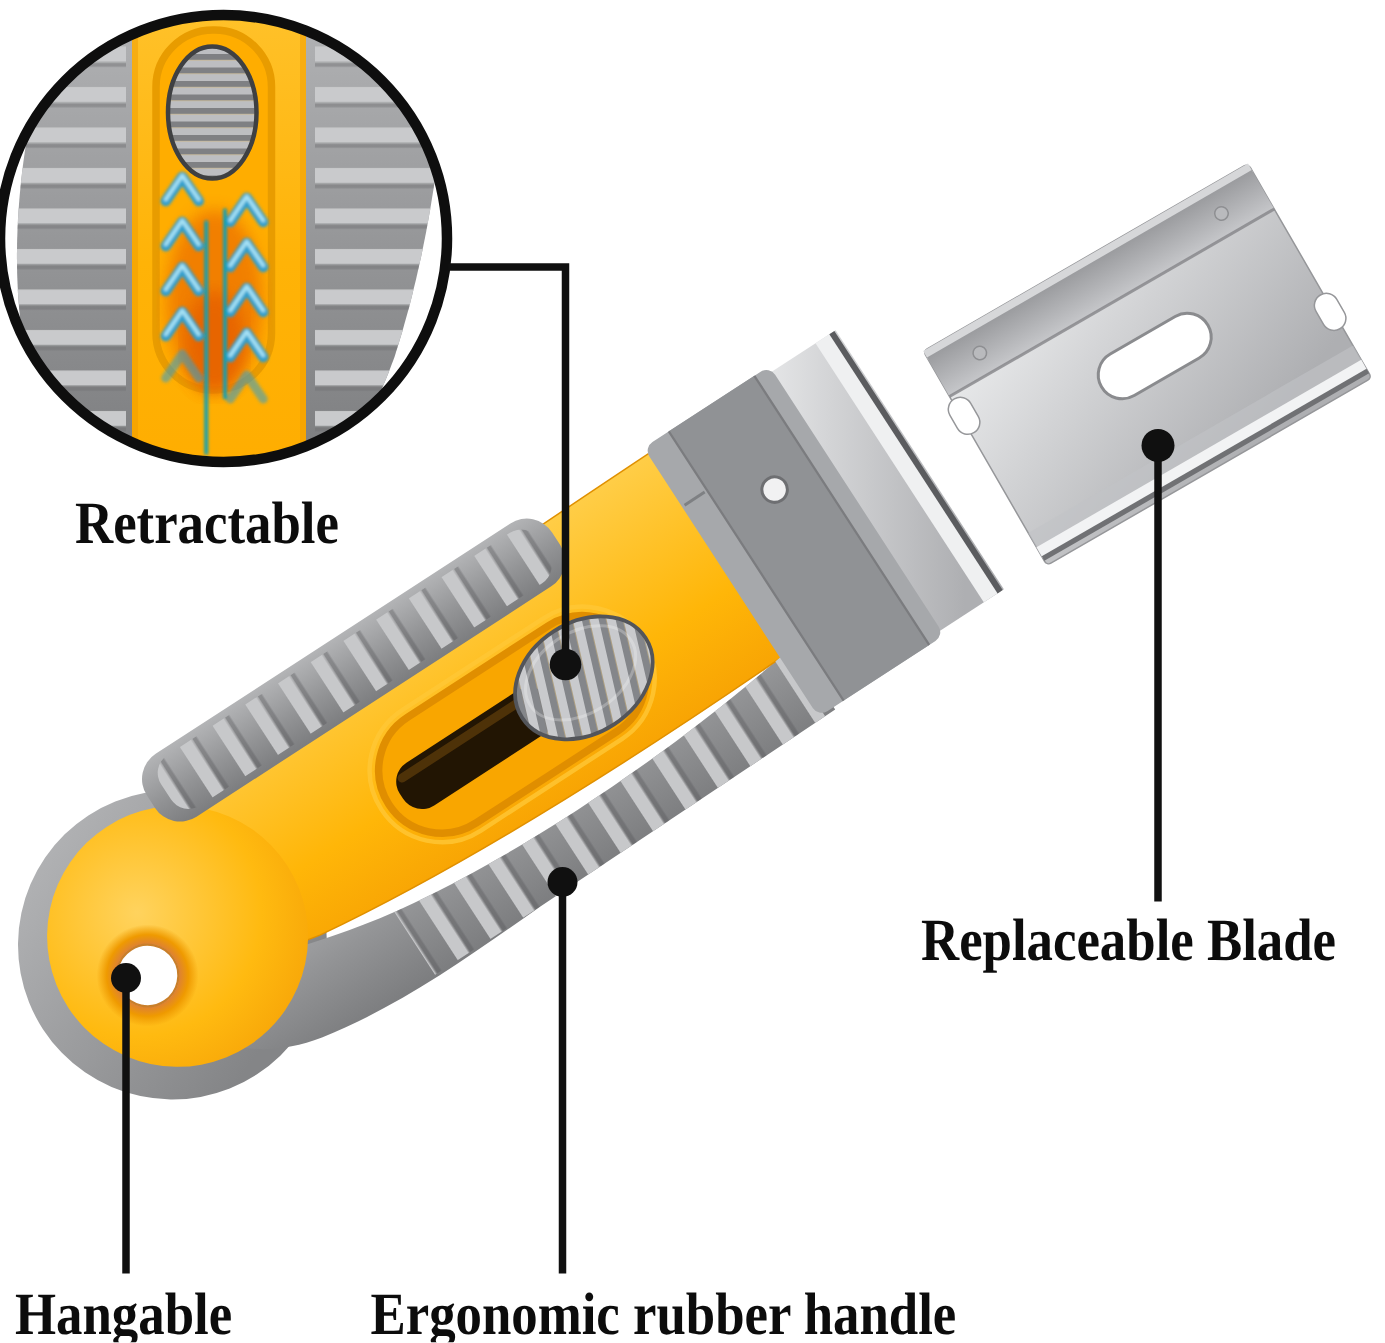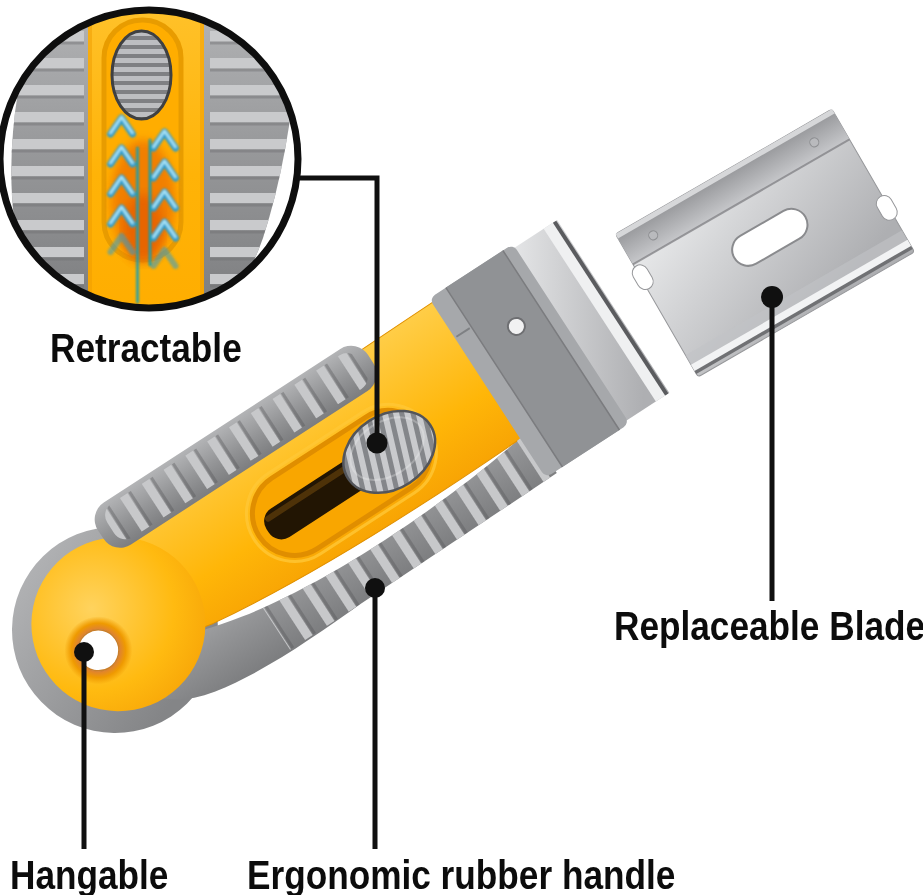--- a/index.html
+++ b/index.html
@@ -1,18 +1,18 @@
 <!DOCTYPE html>
 <html><head>
 <meta charset="utf-8">
 <style>
   html,body{margin:0;padding:0;background:#ffffff;}
   #stage{
     position:relative;width:923px;height:895px;overflow:hidden;background:#ffffff;
-    font-family:Liberation Sans, sans-serif;
+    font-family:Liberation Serif, serif;
   }
   #art{position:absolute;left:0;top:0;}
   .callout-label{
     position:absolute;
     font-weight:bold;
     font-size:40px;
     line-height:47px;
     color:#0c0c0c;
     white-space:nowrap;
     transform:scaleX(0.88);

